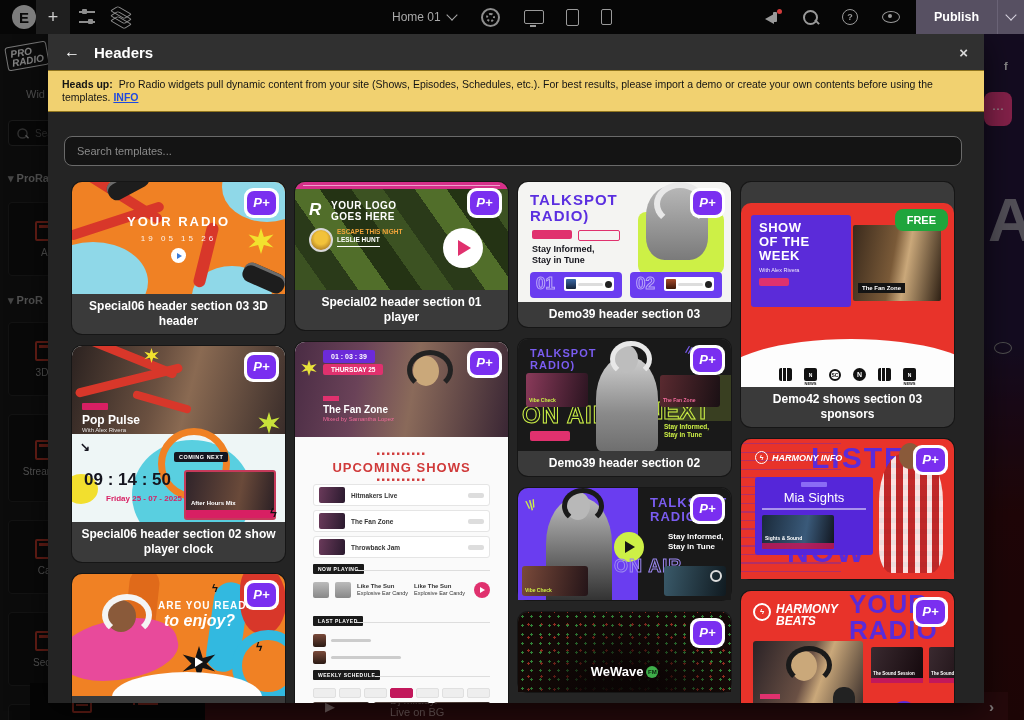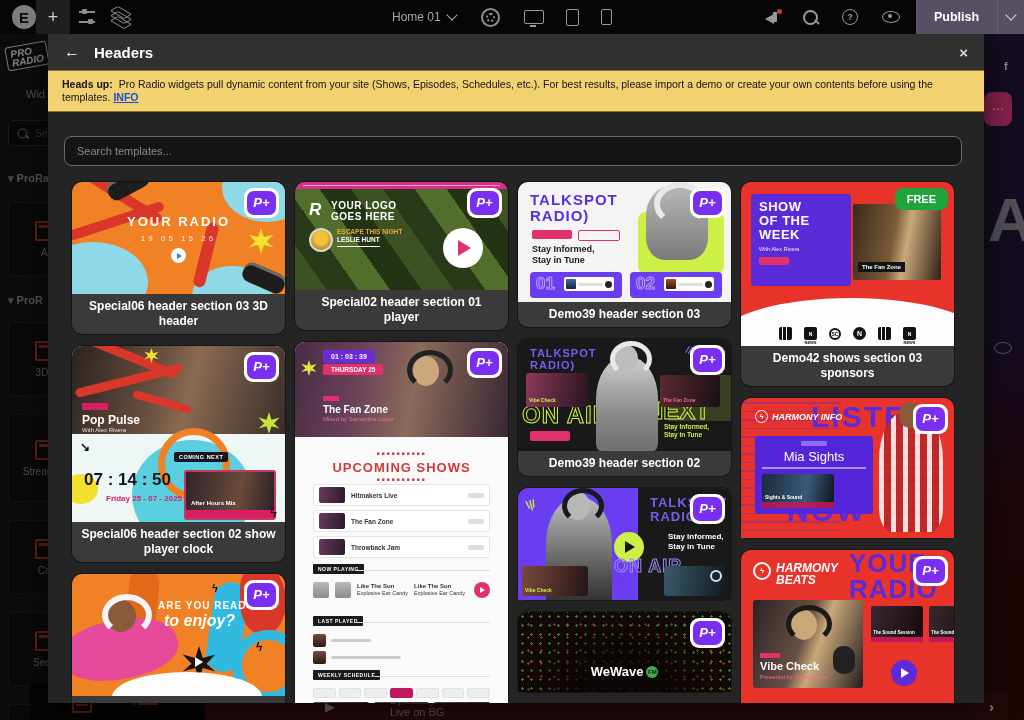--- a/index.html
+++ b/index.html
@@ -271,21 +271,21 @@
   
   .art-i{height:80px;background-color:#160b08;
     background-image:radial-gradient(#3fae4a 1.2px,transparent 1.4px),radial-gradient(#c03a2a 1px,transparent 1.2px);
     background-size:9px 9px,13px 13px;background-position:0 0,4px 6px;}
   .i-shade{position:absolute;inset:0;background:radial-gradient(ellipse at 50% 120%,rgba(10,4,4,.92) 30%,rgba(10,4,4,.25) 70%);}
   .i-brand{left:0;right:0;top:52px;text-align:center;color:#fff;font-weight:bold;font-size:13px;}
   .i-fm{display:inline-block;background:#3fae4a;color:#0c2410;font-size:6px;font-weight:bold;border-radius:50%;
         width:12px;height:12px;line-height:12px;text-align:center;vertical-align:2px;margin-left:3px;}
 
   
-  .art-j{height:164px;background:#e8332a;}
+  .art-j{height:184px;background:#e8332a;margin-top:21px;}
   .j-panel{left:10px;top:12px;width:100px;height:92px;background:#5b2bd9;border-radius:3px;color:#fff;padding:6px 8px;box-sizing:border-box;}
   .j-big{font-weight:bold;font-size:13px;line-height:14px;letter-spacing:.5px;}
   .j-host{font-size:5.5px;margin-top:4px;opacity:.9;}
   .j-btn{width:30px;height:8px;background:#e0316e;border-radius:2px;margin-top:5px;}
   .j-photo{left:112px;top:22px;width:88px;height:76px;border-radius:2px;background:linear-gradient(100deg,#3a2a1c 0%,#7a5a38 45%,#caa87a 60%,#2e2014 100%);}
   .j-photo i{position:absolute;left:5px;bottom:8px;font-style:normal;background:#141414;color:#fff;font-size:6px;font-weight:bold;padding:2px 4px;}
   .j-white{left:-20px;bottom:-30px;width:260px;height:78px;background:#fdfdfd;border-radius:50% 50% 0 0;}
   .j-sponsors{left:0;right:0;bottom:6px;display:flex;justify-content:center;gap:12px;align-items:center;}
   .sp{width:13px;height:13px;background:#111;border-radius:2px;position:relative;}
   .sp.stripes{background:linear-gradient(90deg,#111 0 3px,#fff 3px 4px,#111 4px 7px,#fff 7px 8px,#111 8px 13px);}
@@ -496,21 +496,21 @@
               <div class="b-host">With Alex Rivera</div>
             </div>
             <div class="star" style="left:186px;top:66px;width:22px;height:22px;background:#c8e23a;"></div>
           </div>
           <div class="abs b-bot">
             <div class="abs b-cyan"></div>
             <div class="abs b-yellow"></div>
             <div class="abs b-ring"></div>
             <div class="abs b-arrow">↘</div>
             <div class="abs b-next">COMING NEXT</div>
-            <div class="abs b-clock">07 : 14 : 50</div>
+            <div class="abs b-clock">09 : 14 : 50</div>
             <div class="abs b-date">Friday 25 - 07 - 2025</div>
             <div class="abs b-thumb">
               <span class="tt">After Hours Mix</span>
               <span class="tb"></span>
             </div>
             <div class="abs b-bolt">ϟ</div>
           </div>
           <div class="pplus">
               <span>P+</span>
             </div>

